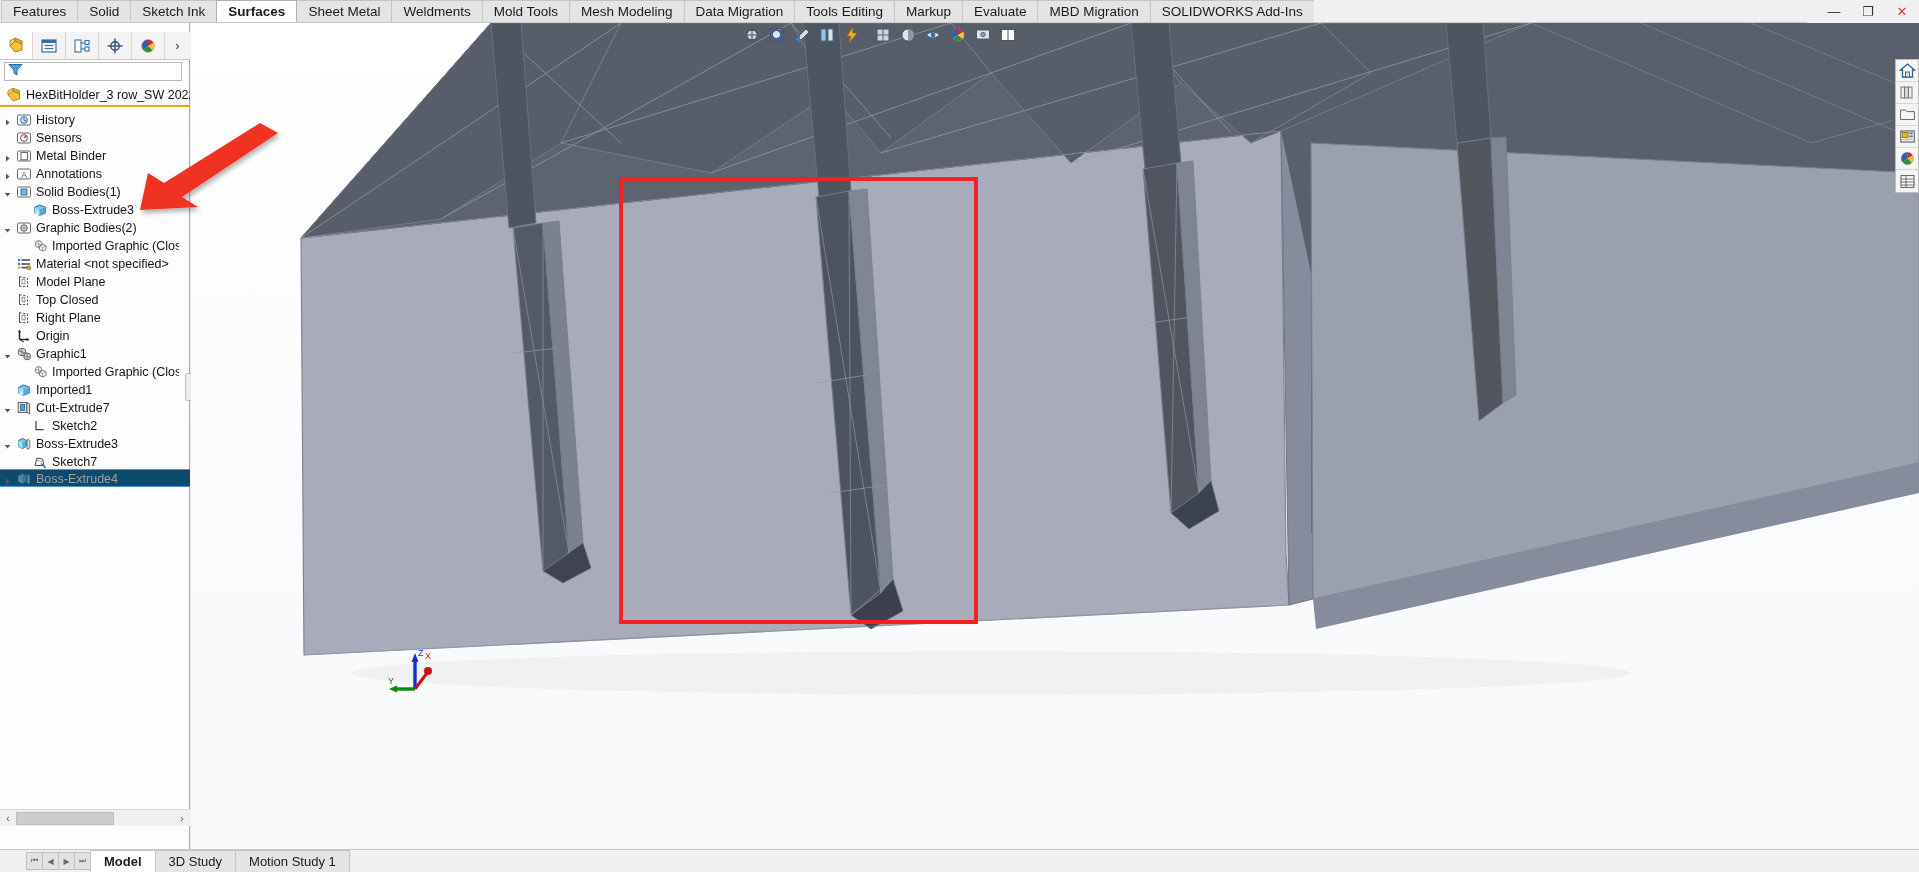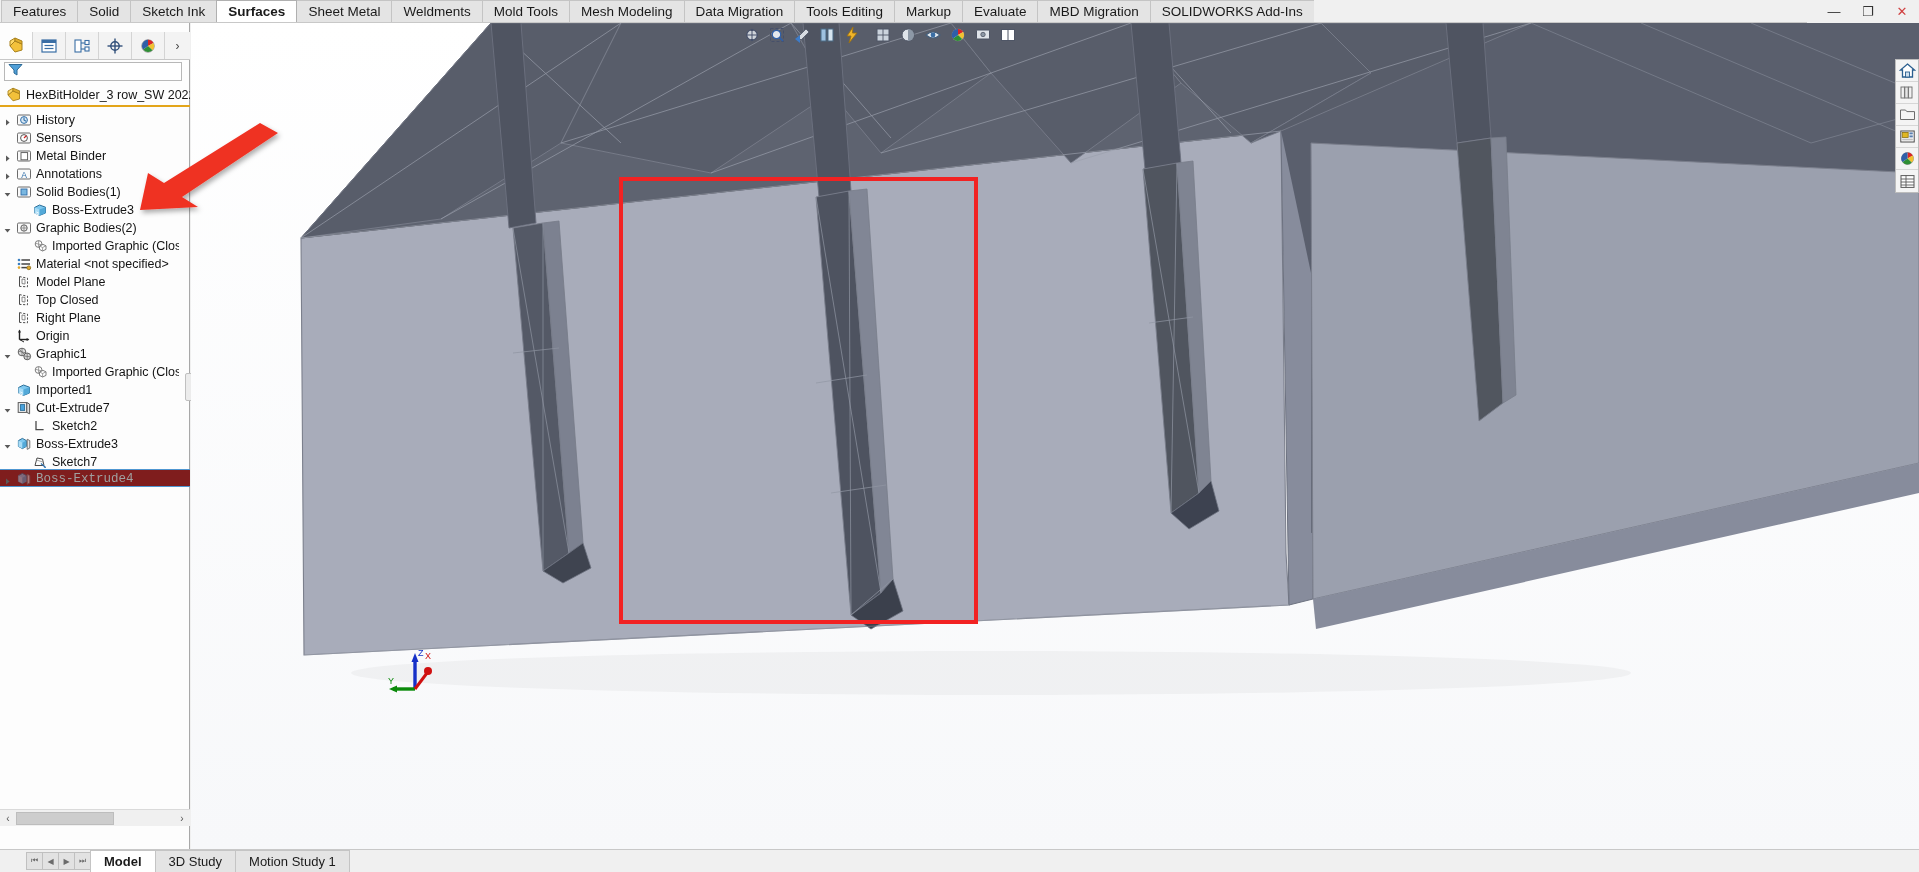--- a/index.html
+++ b/index.html
@@ -120,25 +120,24 @@
     margin: 1px 0 2px 0;
   }
   .trow {
     display: flex; align-items: flex-end;
     height: 18px;
     white-space: nowrap;
     cursor: default;
     padding-right: 11px;
   }
   .trow.selected {
-    background: #7f1d1d;
+    background: #0c4a6e;
     border-top: 1px solid #4e96d1;
     border-bottom: 1px solid #4e96d1;
     height: 18px;
-    font-family: Liberation Mono, monospace;
   }
   .trow.dimmed { color: #a0a0a0; }
   .twist {
     width: 14px; min-width: 14px;
     display: flex; align-items: center; justify-content: center;
     font-size: 8px; color: #555;
   }
   .ticon {
     width: 19px; min-width: 19px;
     display: flex; align-items: center; justify-content: center;

